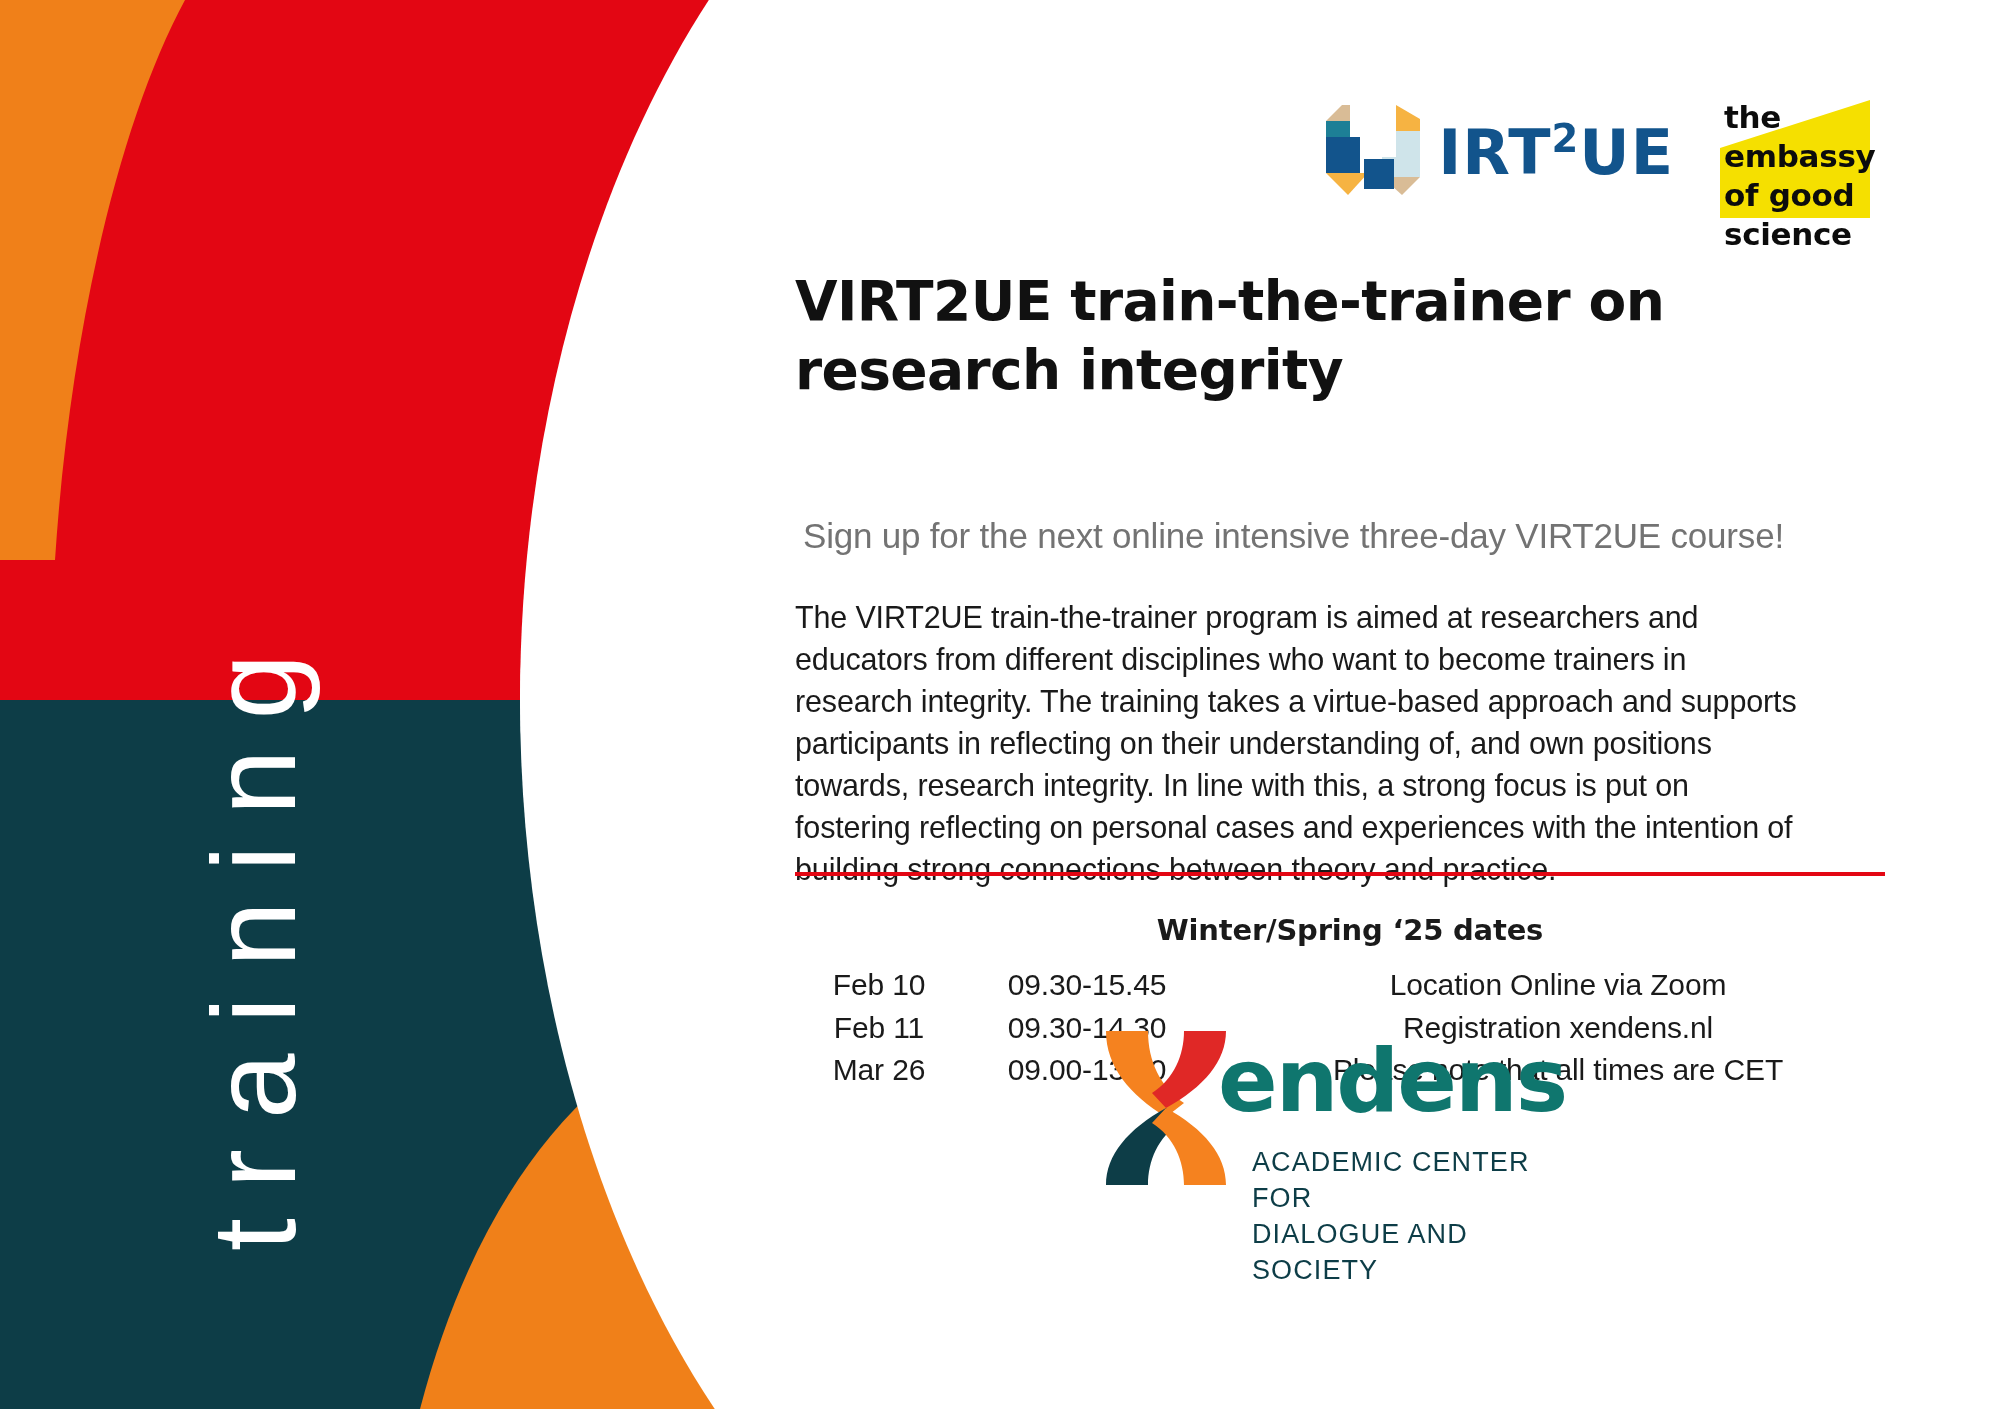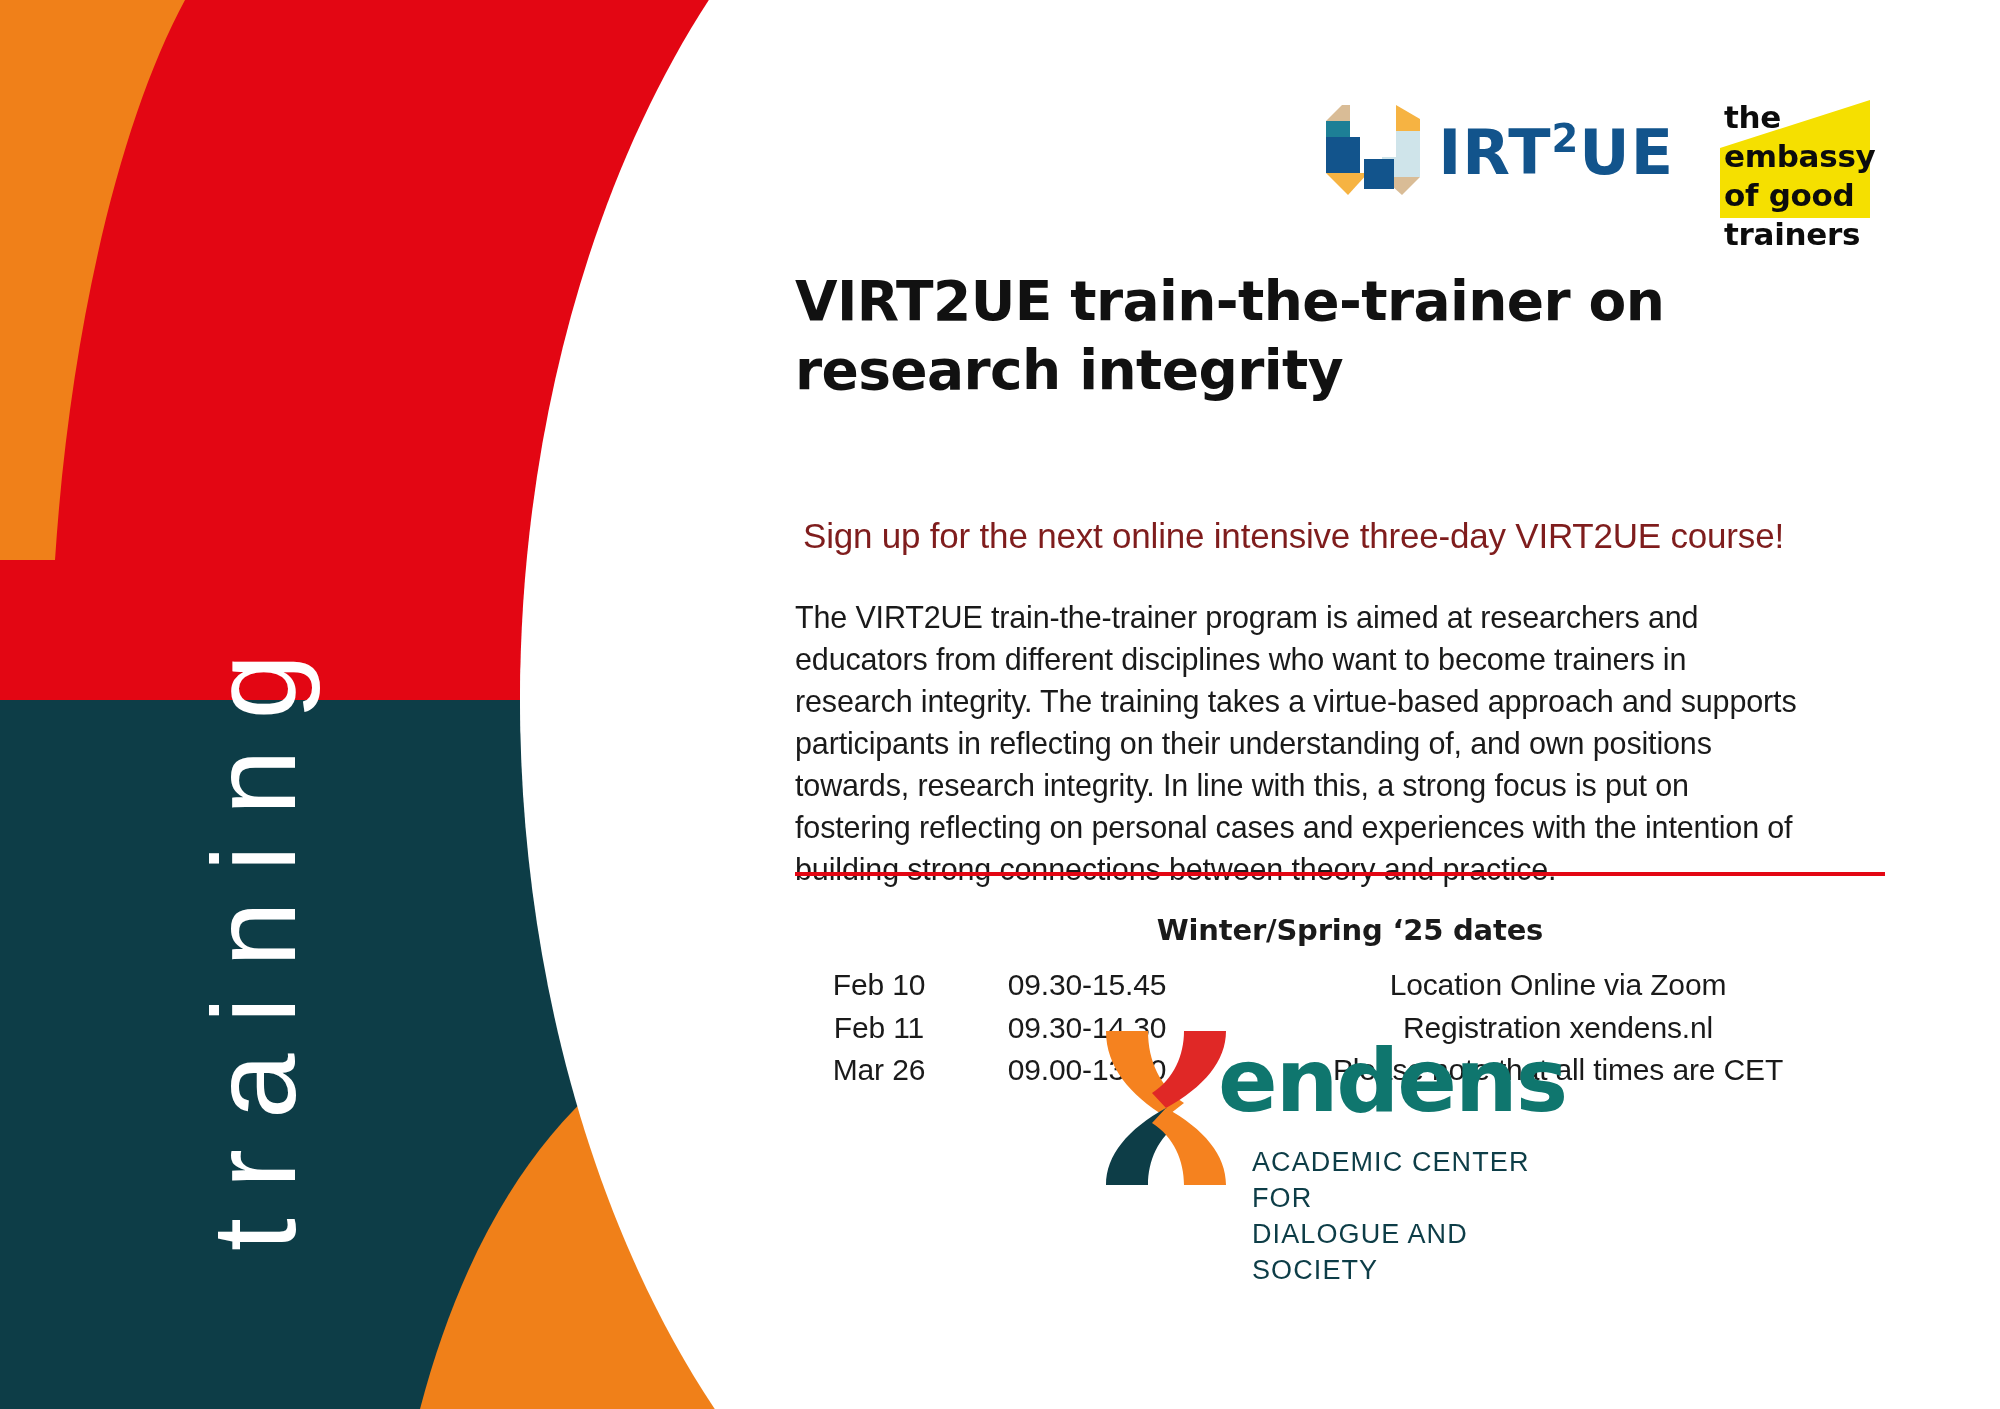--- a/index.html
+++ b/index.html
@@ -124,21 +124,21 @@
     line-height:1.26;
     letter-spacing:-0.6px;
   }
 
   
   #subhead{
     position:absolute;
     left:8px;
     top:478px;
     width:1100px;
-    color:#7f1d1d;
+    color:#737373;
     font-size:35px;
     font-weight:400;
     line-height:1.3;
     letter-spacing:-0.2px;
   }
 
   
   #bodycopy{
     position:absolute;
     left:0px;
@@ -304,21 +304,21 @@
       </div>
 
       <div id="embassy-logo">
         <svg class="yellow" viewBox="0 0 150 118" preserveAspectRatio="none" xmlns="http://www.w3.org/2000/svg">
           <polygon points="150,0 150,118 0,118 0,48" fill="#f5e000"></polygon>
         </svg>
         <div class="etext">
           <div>the</div>
           <div>embassy</div>
           <div>of good</div>
-          <div>trainers</div>
+          <div>science</div>
         </div>
       </div>
     </div>
 
     <h1 id="headline">VIRT2UE train-the-trainer on research integrity</h1>
 
     <p id="subhead">Sign up for the next online intensive three-day VIRT2UE course!</p>
 
     <p id="bodycopy">The VIRT2UE train-the-trainer program is aimed at researchers and educators from different disciplines who want to become trainers in research integrity. The training takes a virtue-based approach and supports participants in reflecting on their understanding of, and own positions towards, research integrity. In line with this, a strong focus is put on fostering reflecting on personal cases and experiences with the intention of building strong connections between theory and practice.</p>
 

